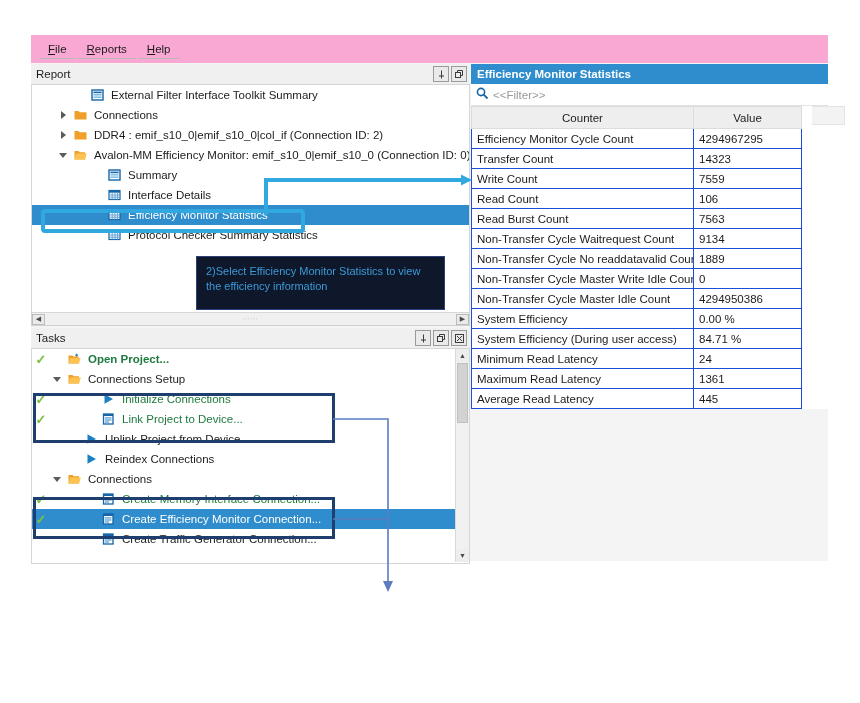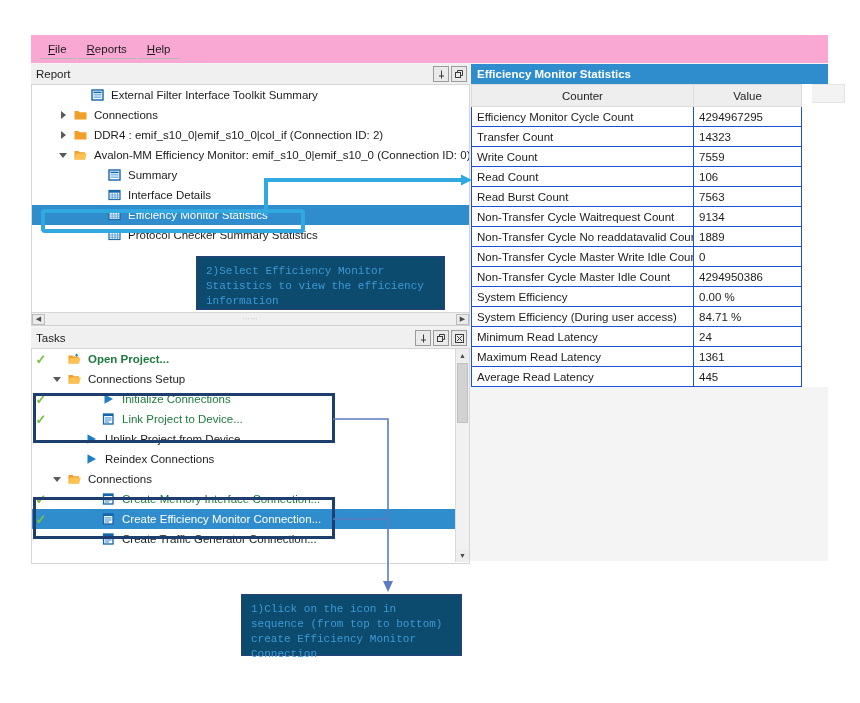--- a/index.html
+++ b/index.html
@@ -160,25 +160,24 @@
     white-space:nowrap;overflow:hidden;
   }
   .col-counter{width:219px;}
   .col-value{width:105px;}
   .stats-pad{
     width:33px;height:19px;background:#f3f3f3;border:1px solid #e4e4e4;
     border-left:none;box-sizing:border-box;
   }
   .stats-wrap{display:flex;align-items:flex-start;background:#ffffff;gap:10px;}
   .callout{
-    position:absolute;background:#0c4a6e;border:1.5px solid #2b3f7a;
+    position:absolute;background:#0f172a;border:1.5px solid #2b3f7a;
     box-sizing:border-box;
     font-size:11px;color:#3c9ad6;line-height:15px;
     padding:7px 9px;
-    font-family:Liberation Mono, monospace;
   }
   .hl-box{
     position:absolute;border:3px solid #1f3e70;box-sizing:border-box;
     background:transparent;
   }
   .hl-round{
     position:absolute;border:4px solid #31a8e0;border-radius:4px;
     box-sizing:border-box;background:transparent;
   }
   svg.overlay{position:absolute;left:0;top:0;width:860px;height:703px;pointer-events:none;}
@@ -442,20 +441,29 @@
         <div class="vscroll">
           <div class="varw">▲</div>
           <div class="vthumb"></div>
           <div class="varw bot">▼</div>
         </div>
       </div>
     </div>
 
     <div class="right-col">
       <div class="stat-title">Efficiency Monitor Statistics</div>
+      <div class="filter-bar">
+        <span>
+          <svg width="13" height="13" viewBox="0 0 13 13">
+              <circle cx="5" cy="5" r="3.6" stroke="#1565a8" stroke-width="1.6" fill="none"></circle>
+              <path d="M7.7 7.7 L11.5 11.5" stroke="#1565a8" stroke-width="1.8" fill="none"></path>
+            </svg>
+        </span>
+        <span class="filter-text">&lt;&lt;Filter&gt;&gt;</span>
+      </div>
       <div class="stats-wrap">
         <table class="stats">
           <thead>
             <tr>
               <th class="col-counter">Counter</th>
               <th class="col-value">Value</th>
             </tr>
           </thead>
           <tbody id="stats-rows">
               <tr>
@@ -524,23 +532,20 @@
   </div>
 
   <div class="hl-round" style="left:41px;top:209px;width:264px;height:24px;"></div>
 
   <div class="hl-box" style="left:33px;top:393px;width:302px;height:50px;"></div>
   <div class="hl-box" style="left:33px;top:497px;width:302px;height:42px;"></div>
 
   <div class="callout" style="left:196px;top:256px;width:249px;height:54px;">
     <span>2)Select Efficiency Monitor Statistics  to view the efficiency information</span>
   </div>
-  <div class="callout" style="left:241px;top:594px;width:221px;height:62px;">
-    <span>1)Click on the icon in sequence (from top to bottom) create Efficiency Monitor Connection</span>
-  </div>
 
   <svg class="overlay">
 
     <path d="M266 215 V180 H466" stroke="#31a8e0" stroke-width="4" fill="none"></path>
     <path d="M472 180 L461 174.5 L461 185.5 Z" fill="#31a8e0"></path>
 
     <path d="M333 419 H388 V584" stroke="#5b7cc0" stroke-width="1.6" fill="none"></path>
     <path d="M333 519 H388" stroke="#5b7cc0" stroke-width="1.6" fill="none"></path>
     <path d="M388 592 L383 581 L393 581 Z" fill="#5b7cc0"></path>
   </svg>

